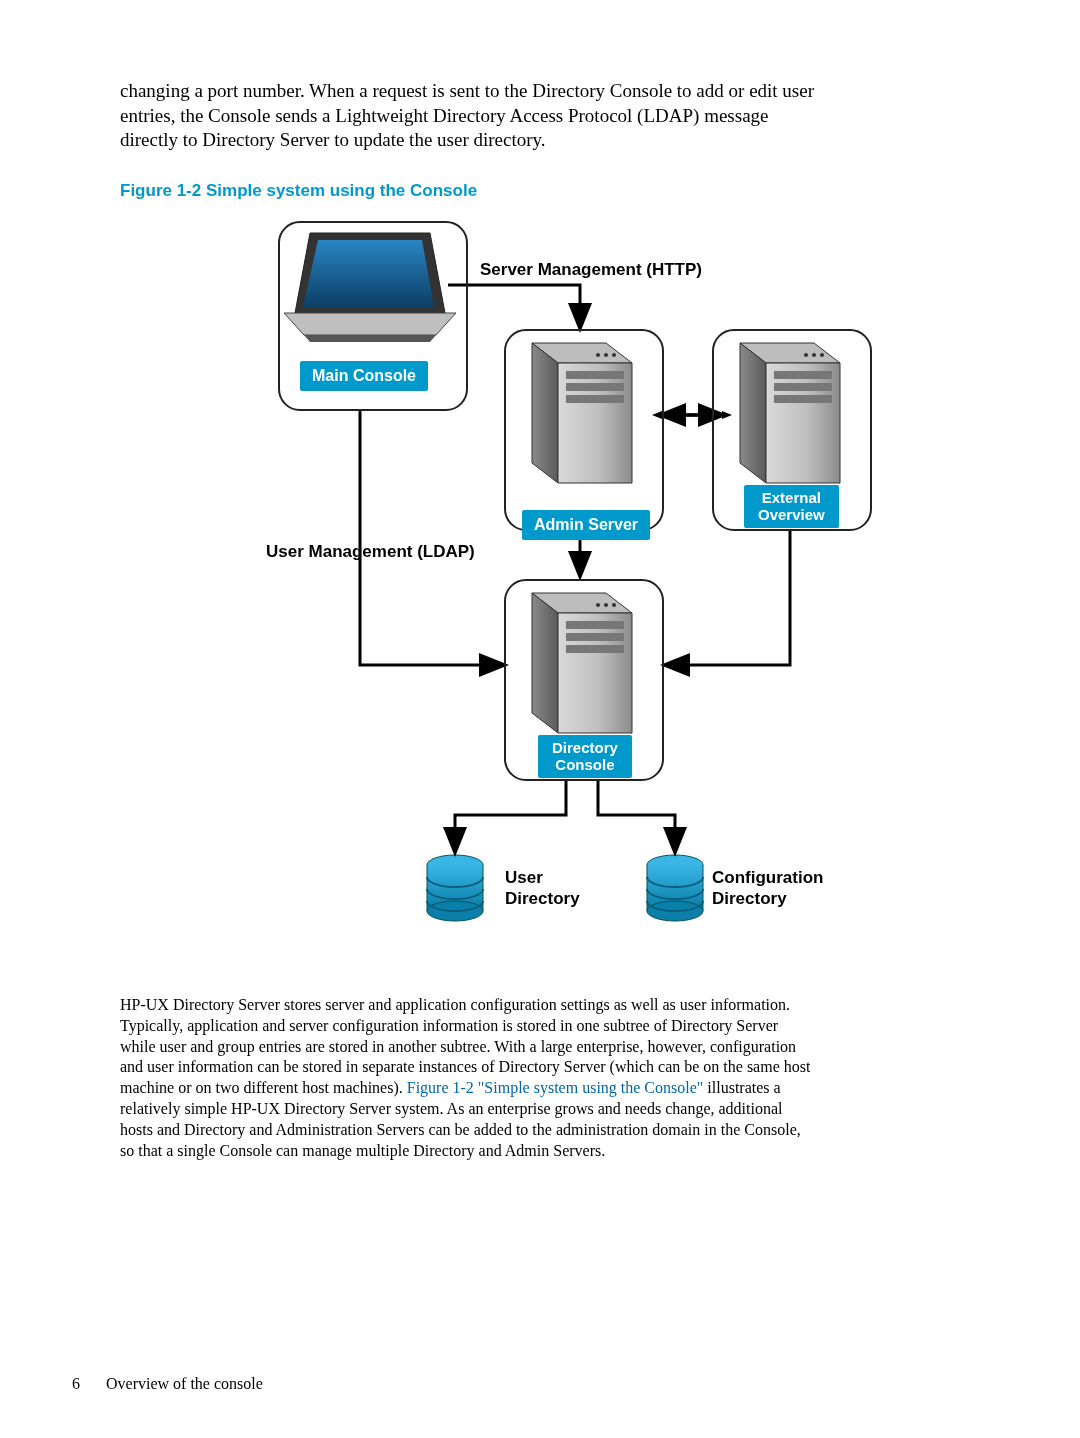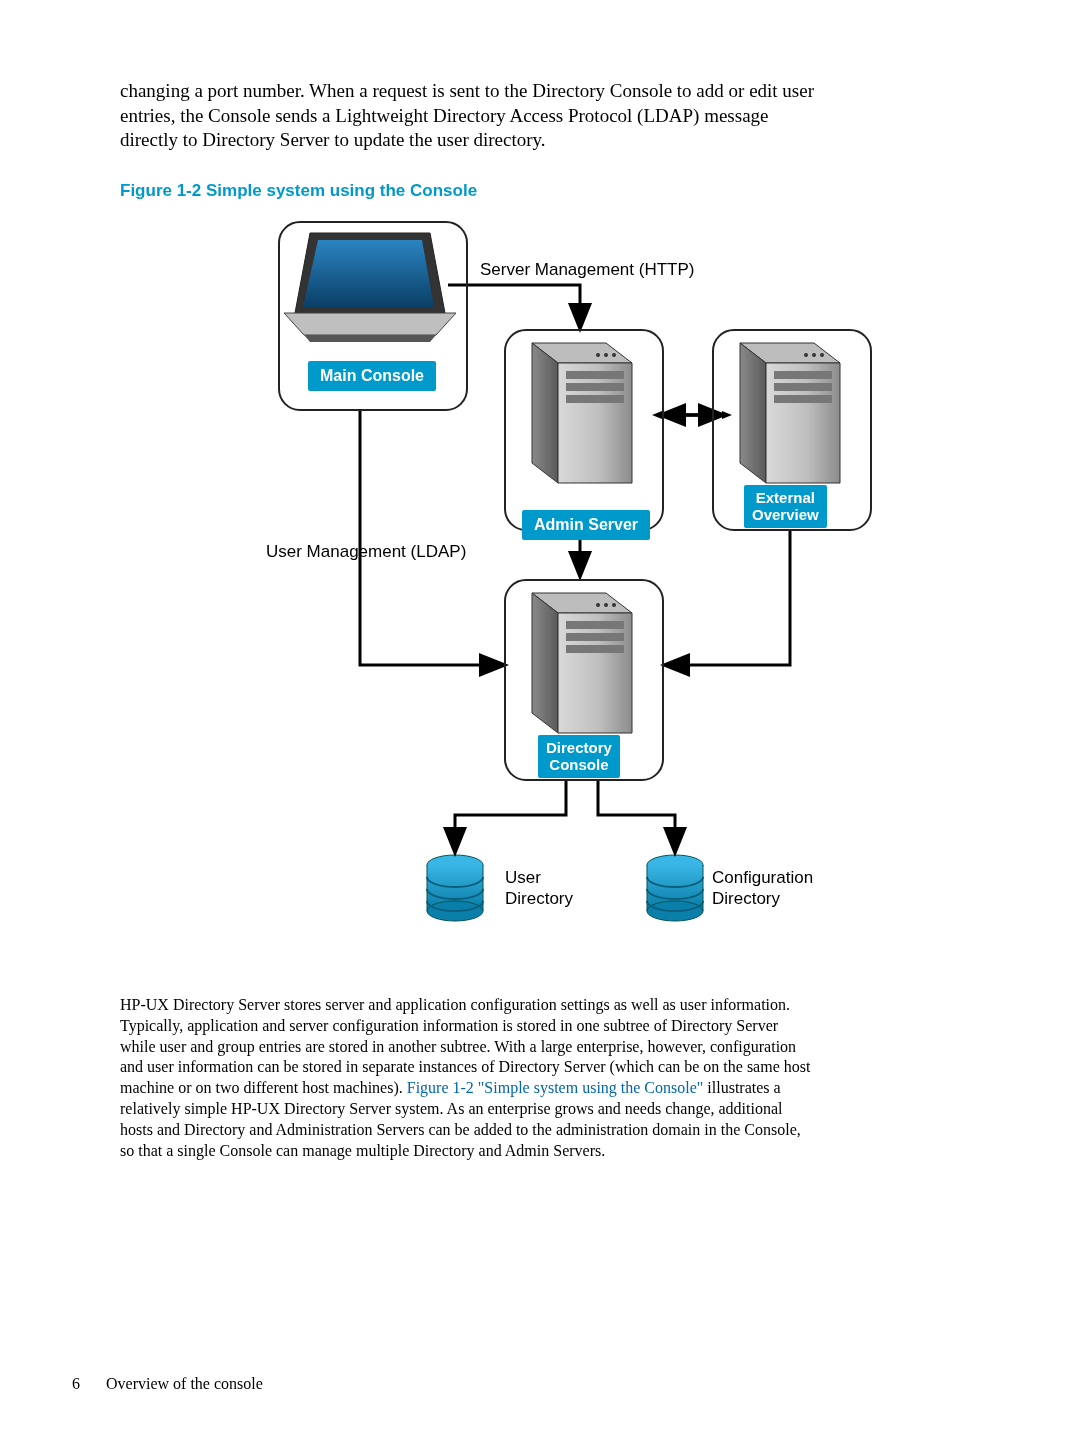--- a/index.html
+++ b/index.html
@@ -40,35 +40,36 @@
     position: absolute;
     border: 2px solid #222;
     border-radius: 22px;
     box-sizing: border-box;
   }
   .label-sans {
     font-family: Arial, Helvetica, sans-serif;
     font-size: 17px;
     position: absolute;
     line-height: 1.25;
+    font-weight: bold;
   }
   .label-sans.two-line { width: 140px; }
   .chip {
     position: absolute;
     background: #0099cc;
     color: #fff;
     font-family: Arial, Helvetica, sans-serif;
     font-weight: bold;
     font-size: 16px;
     text-align: center;
     padding: 6px 12px;
     border-radius: 2px;
     line-height: 1.15;
   }
-  .chip.small { font-size: 15px; padding: 4px 8px; }
+  .chip.small { font-size: 15px; padding: 4px 14px; }
   .footer {
     position: absolute;
     left: 72px;
     bottom: 45px;
     font-size: 16px;
   }
   .footer-num { display: inline-block; width: 30px; }
   .bottom-para {
     font-size: 16px;
     line-height: 1.3;
@@ -206,21 +207,21 @@
       <path d="M366 566 V600 H255 V636" fill="none" stroke="#000" stroke-width="3" marker-end="url(#arrowhead)"></path>
 
       <path d="M398 566 V600 H475 V636" fill="none" stroke="#000" stroke-width="3" marker-end="url(#arrowhead)"></path>
     </svg>
 
     <div class="bubble" style="left:78px; top:6px; width:190px; height:190px;"></div>
     <div class="bubble" style="left:304px; top:114px; width:160px; height:202px;"></div>
     <div class="bubble" style="left:512px; top:114px; width:160px; height:202px;"></div>
     <div class="bubble" style="left:304px; top:364px; width:160px; height:202px;"></div>
 
-    <div class="chip" style="left:108px; top:146px;">Main Console</div>
+    <div class="chip" style="left:100px; top:146px;">Main Console</div>
     <div class="chip" style="left:322px; top:295px;">Admin Server</div>
     <div class="chip small" style="left:544px; top:270px;">
       <span>External</span><br>
       <span>Overview</span>
     </div>
     <div class="chip small" style="left:338px; top:520px;">
       <span>Directory</span><br>
       <span>Console</span>
     </div>
 

